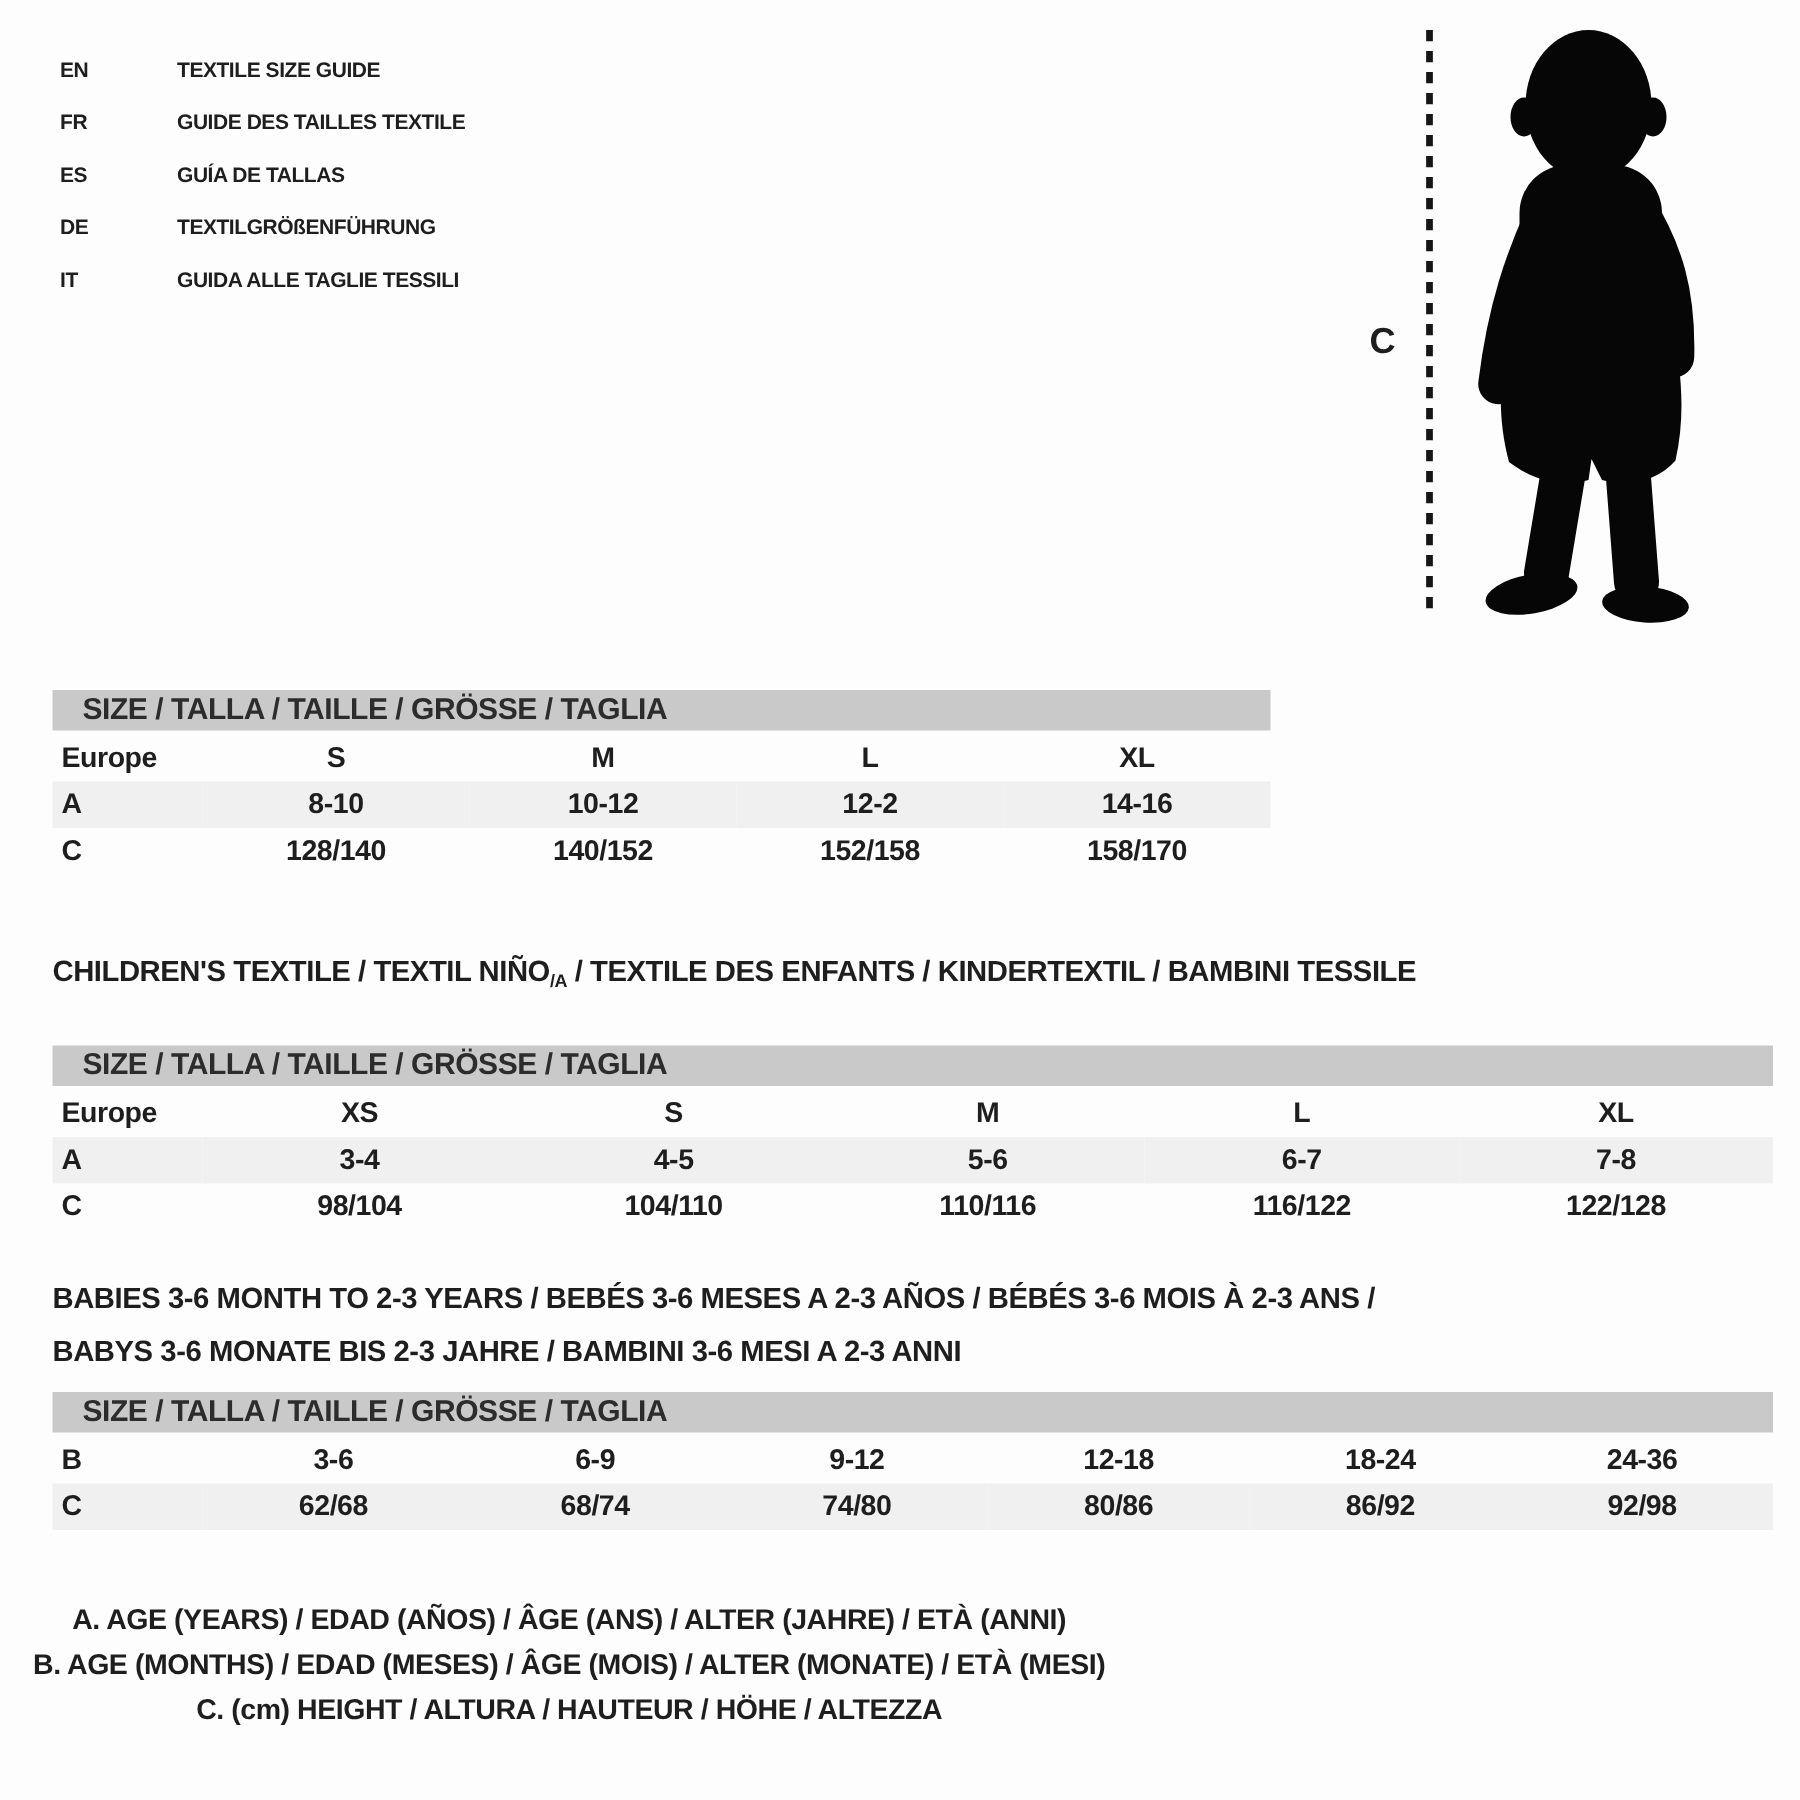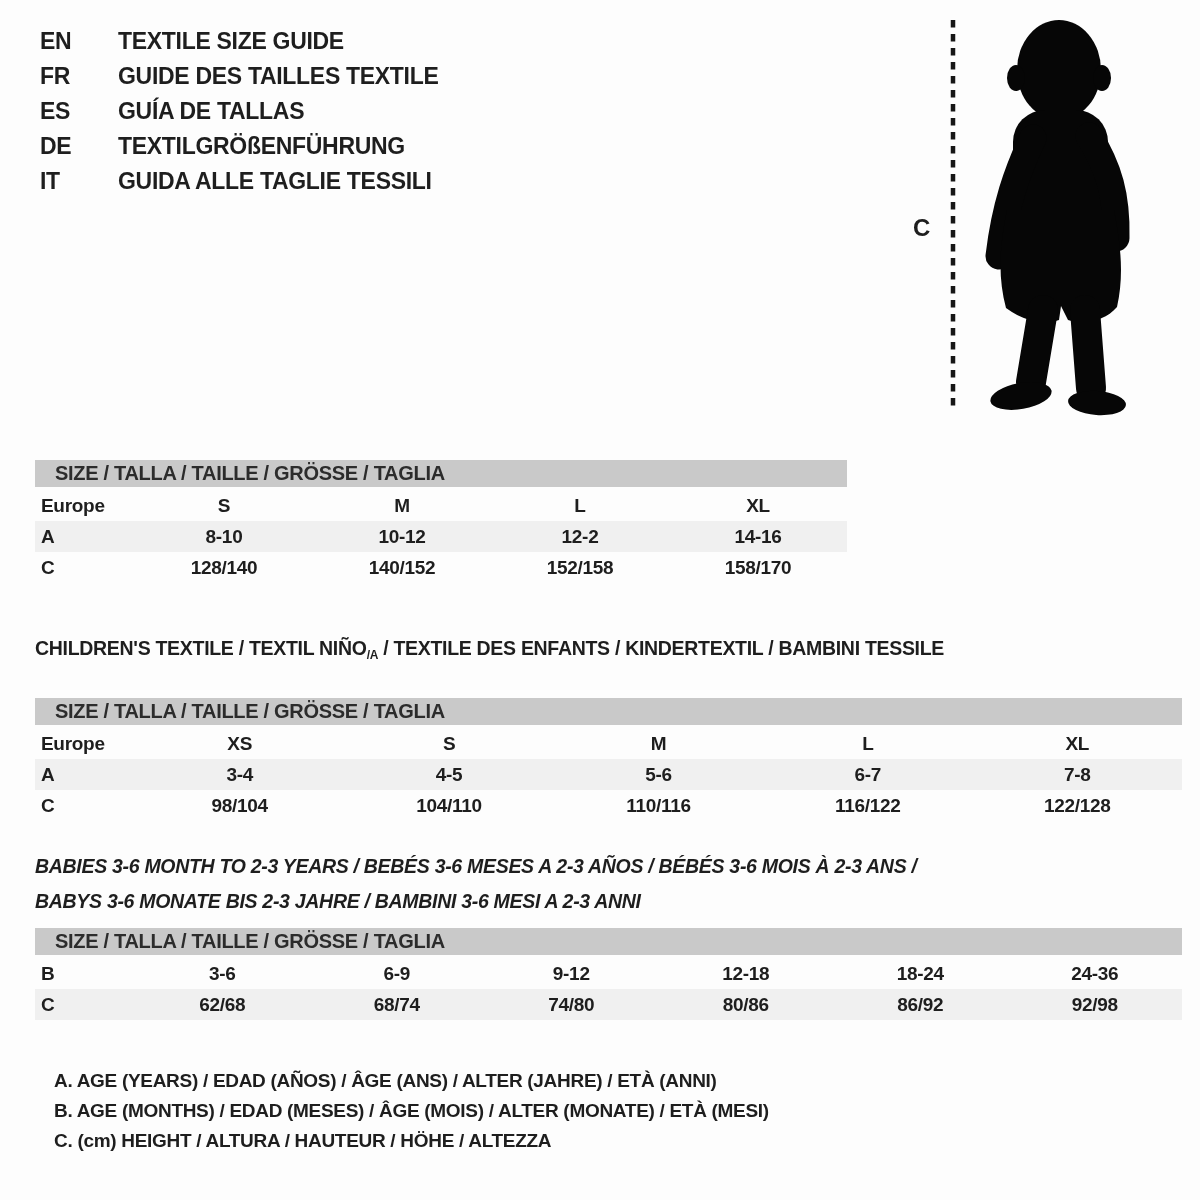--- a/index.html
+++ b/index.html
@@ -10,33 +10,33 @@
     background:#fdfdfd;
     color:#1e1e1e;
     font-family:"Liberation Sans", sans-serif;
     font-weight:700;
     letter-spacing:-0.3px;
     overflow:hidden;
   }
 
   
   .langs { position:absolute; top:28px; left:40px; }
-  .lang-row { display:flex; height:35px; align-items:flex-start; font-size:23px; }
+  .lang-row { display:flex; height:35px; align-items:center; font-size:14px; }
   .lang-code { width:78px; flex:0 0 78px; }
   .lang-label { white-space:nowrap; }
 
   
   .figure { position:absolute; left:905px; top:8px; width:270px; height:418px; }
   .figure svg { position:absolute; left:0; top:0; }
   .c-label { position:absolute; left:8px; top:206px; font-size:24px; }
 
   
   .tsec { position:absolute; left:35px; }
   .tsec h2 { font-size:19.5px; line-height:22px; font-weight:700; white-space:nowrap; }
-  .t3 h2 .tline { display:block; line-height:35px;font-style:italic; }
+  .t3 h2 .tline { display:block; line-height:35px; }
   sub.small { font-size:12px; vertical-align:-4px; }
 
   .size-bar {
     height:27px; background:#c9c9c9; color:#2c2c2c;
     font-size:20px; line-height:27px; padding-left:20px;
     margin-bottom:3px; white-space:nowrap;
   }
   .t1 .size-bar, .t2 .size-bar { margin-top:32px; }
   .t3 .size-bar { margin-top:9px; }
 
@@ -44,21 +44,21 @@
   td, th { height:31px; font-size:19px; font-weight:700; text-align:center; vertical-align:middle; }
   th.row-label { text-align:left; padding-left:6px; font-weight:700; }
   col.c-label-col { width:100px; }
   tr.shade { background:#f0f0f0; }
 
   .t1 { top:428px; width:812px; }
   .t2 { top:637px; width:1147px; }
   .t3 { top:849px; width:1147px; }
 
   
-  .legend { position:absolute; top:1066px; left:54px; }
+  .legend { position:absolute; top:1066px; left:22px;text-align:center; }
   .legend-line { font-size:19px; line-height:30px; white-space:nowrap; }
 </style>
 </head>
 <body>
 
 <div class="canvas">
 
   <div class="langs">
     <div class="lang-row">
       <span class="lang-code">EN</span>

